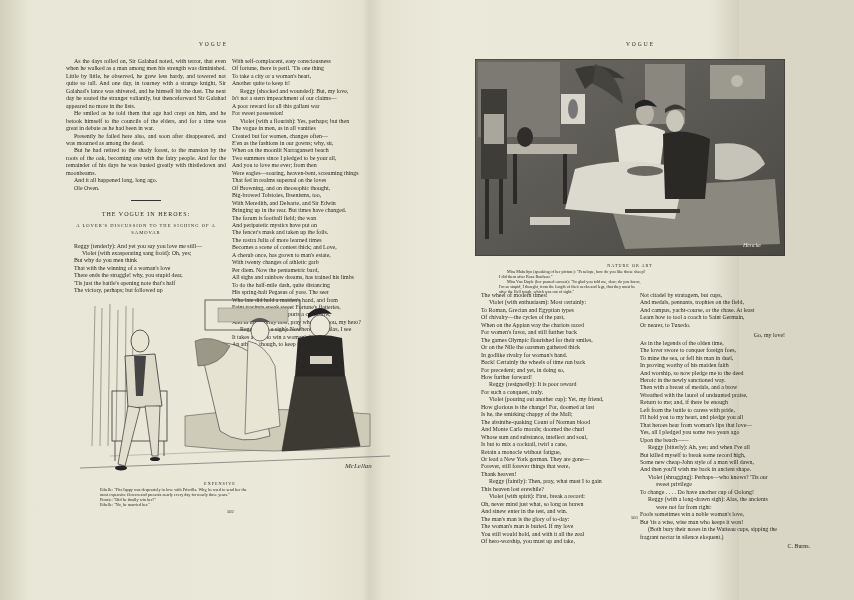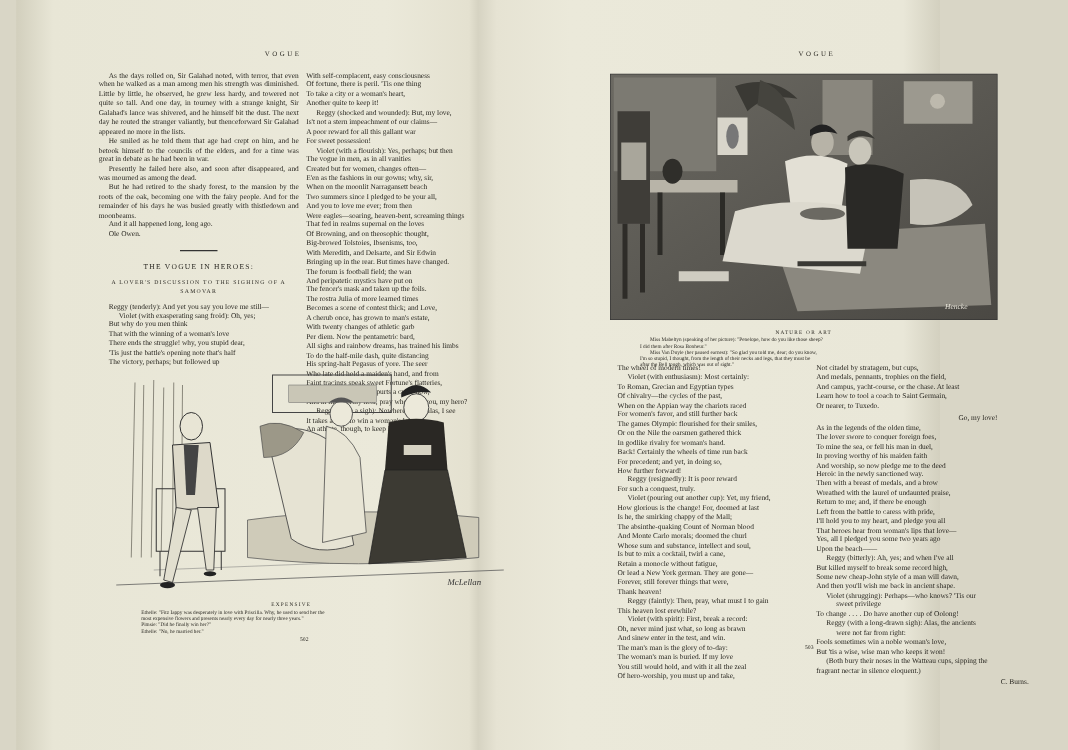--- a/index.html
+++ b/index.html
@@ -1,17 +1,17 @@
 <!DOCTYPE html>
 <html><head>
 <meta charset="utf-8">
 <style>
   html,body{margin:0;padding:0;}
   body{width:854px;height:600px;overflow:hidden;background:#d9d6c6;font-family:"Liberation Serif",serif;color:#2a2822;}
-  .spread{position:absolute;left:13px;top:0;width:739px;height:600px;background:linear-gradient(90deg,#d2cfbd 0%,#e8e6d6 4%,#ebe9da 40%,#e4e1d0 49%,#d6d3c2 50%,#e6e3d3 52%,#ebe9da 60%,#e9e7d8 96%,#d3d0bf 100%);}
+  .spread{position:absolute;left:0;top:0;width:739px;height:600px;background:linear-gradient(90deg,#d2cfbd 0%,#e8e6d6 4%,#ebe9da 40%,#e4e1d0 49%,#d6d3c2 50%,#e6e3d3 52%,#ebe9da 60%,#e9e7d8 96%,#d3d0bf 100%);}
   .page{position:absolute;top:0;height:600px;}
   .left{left:0;width:427px;}
   .right{left:427px;width:427px;}
   .running-head{position:absolute;top:41px;font-size:5.5px;letter-spacing:2px;text-align:center;width:100%;}
   .col{position:absolute;font-size:5.9px;line-height:7.45px;}
   .col p{margin:0;}
   .prose p{text-indent:8px;text-align:justify;}
   .sig{text-align:right;}
   .rule{width:30px;height:1px;background:#333;margin:8px auto 10px;}
   .title{text-align:center;font-size:6px;letter-spacing:1px;margin-bottom:3px;}

